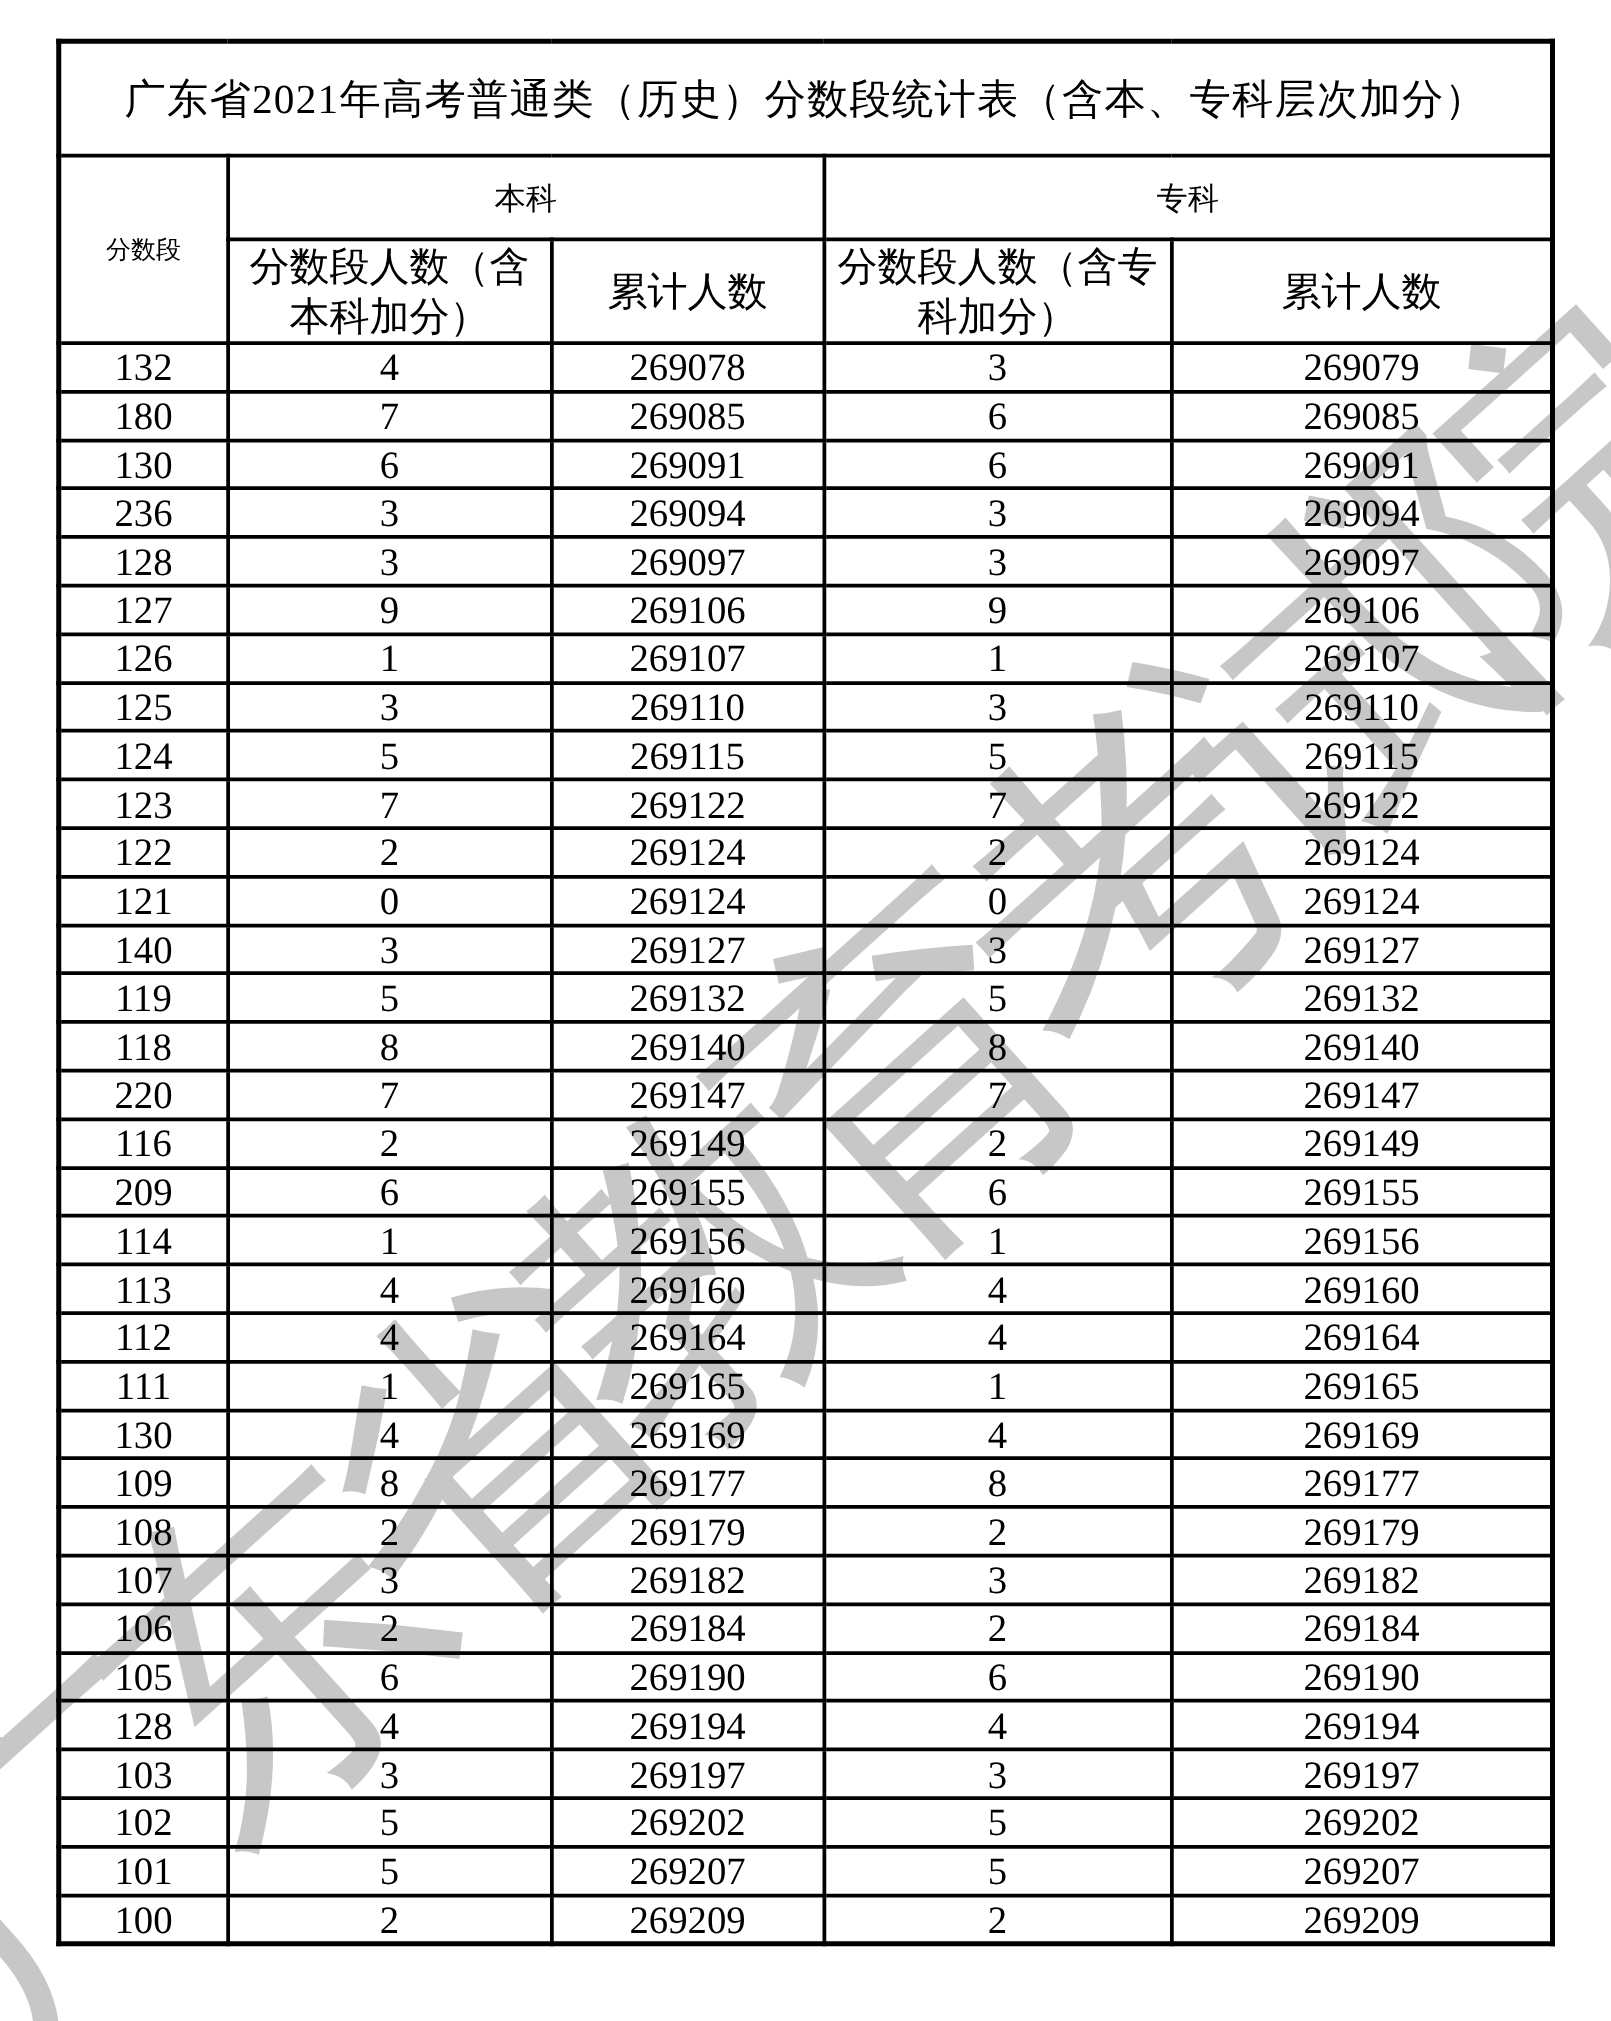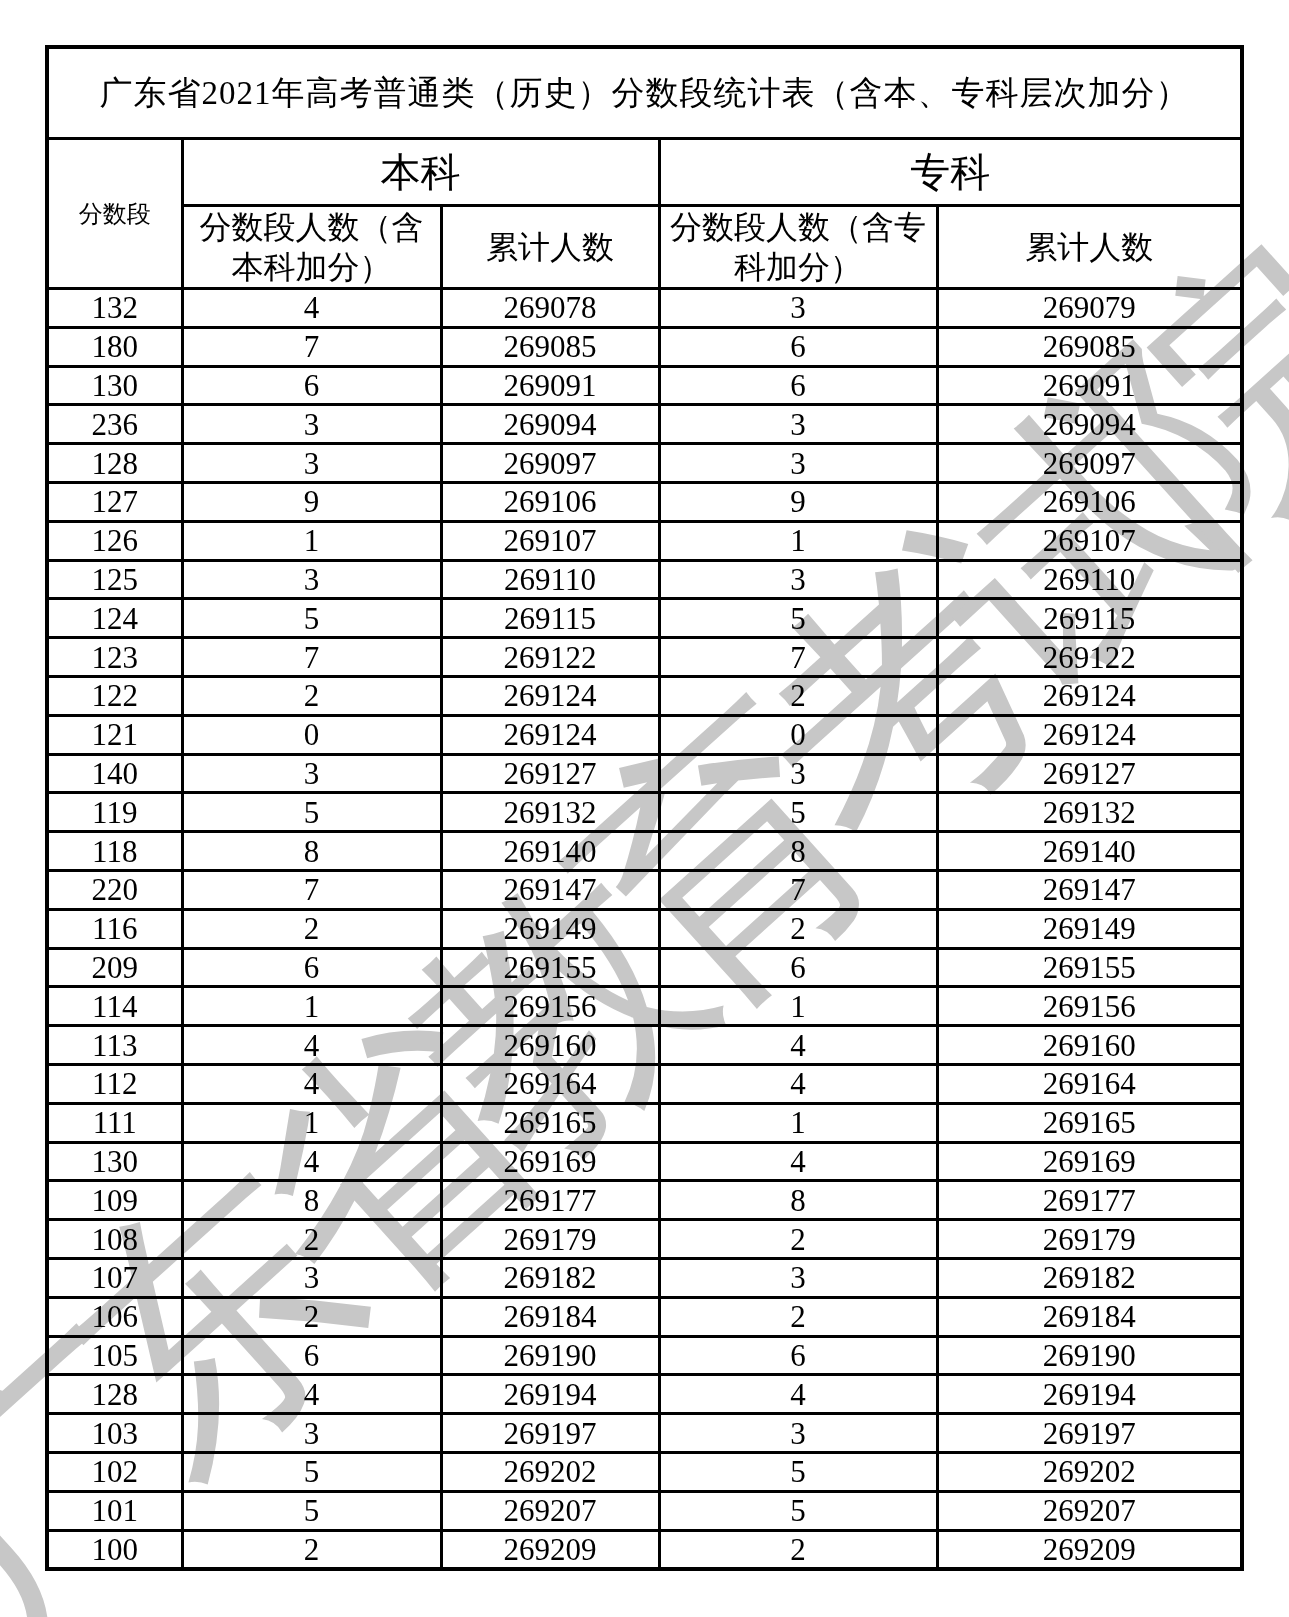--- a/index.html
+++ b/index.html
@@ -25,21 +25,21 @@
     letter-spacing: -40px;
     white-space: nowrap;
     color: #c7c7c7;
     z-index: 0;
     user-select: none;
     line-height: 1;
   }
   table.score-table {
     position: absolute;
     left: 45px;
-    top: 45px;
+    top: 31px;
     width: 1195px;
     border-collapse: collapse;
     table-layout: fixed;
     z-index: 1;
     background: transparent;
     border: 4px solid #000000;
   }
   .score-table th,
   .score-table td {
     border: 3px solid #000000;
@@ -50,24 +50,24 @@
     background: transparent;
     overflow: hidden;
   }
   .title-cell {
     height: 88px;
     font-size: 33px;
     letter-spacing: 1px;
   }
   .group-header-cell {
     height: 64px;
-    font-size: 40px;
+    font-size: 25px;
   }
   .score-band-header-cell {
-    font-size: 24px;
+    font-size: 20px;
   }
   .sub-header-cell {
     height: 66px;
     font-size: 32px;
     white-space: pre-line;
     line-height: 1.25;
   }
   .score-table tbody td {
     height: 35.8px;
     font-size: 31px;

